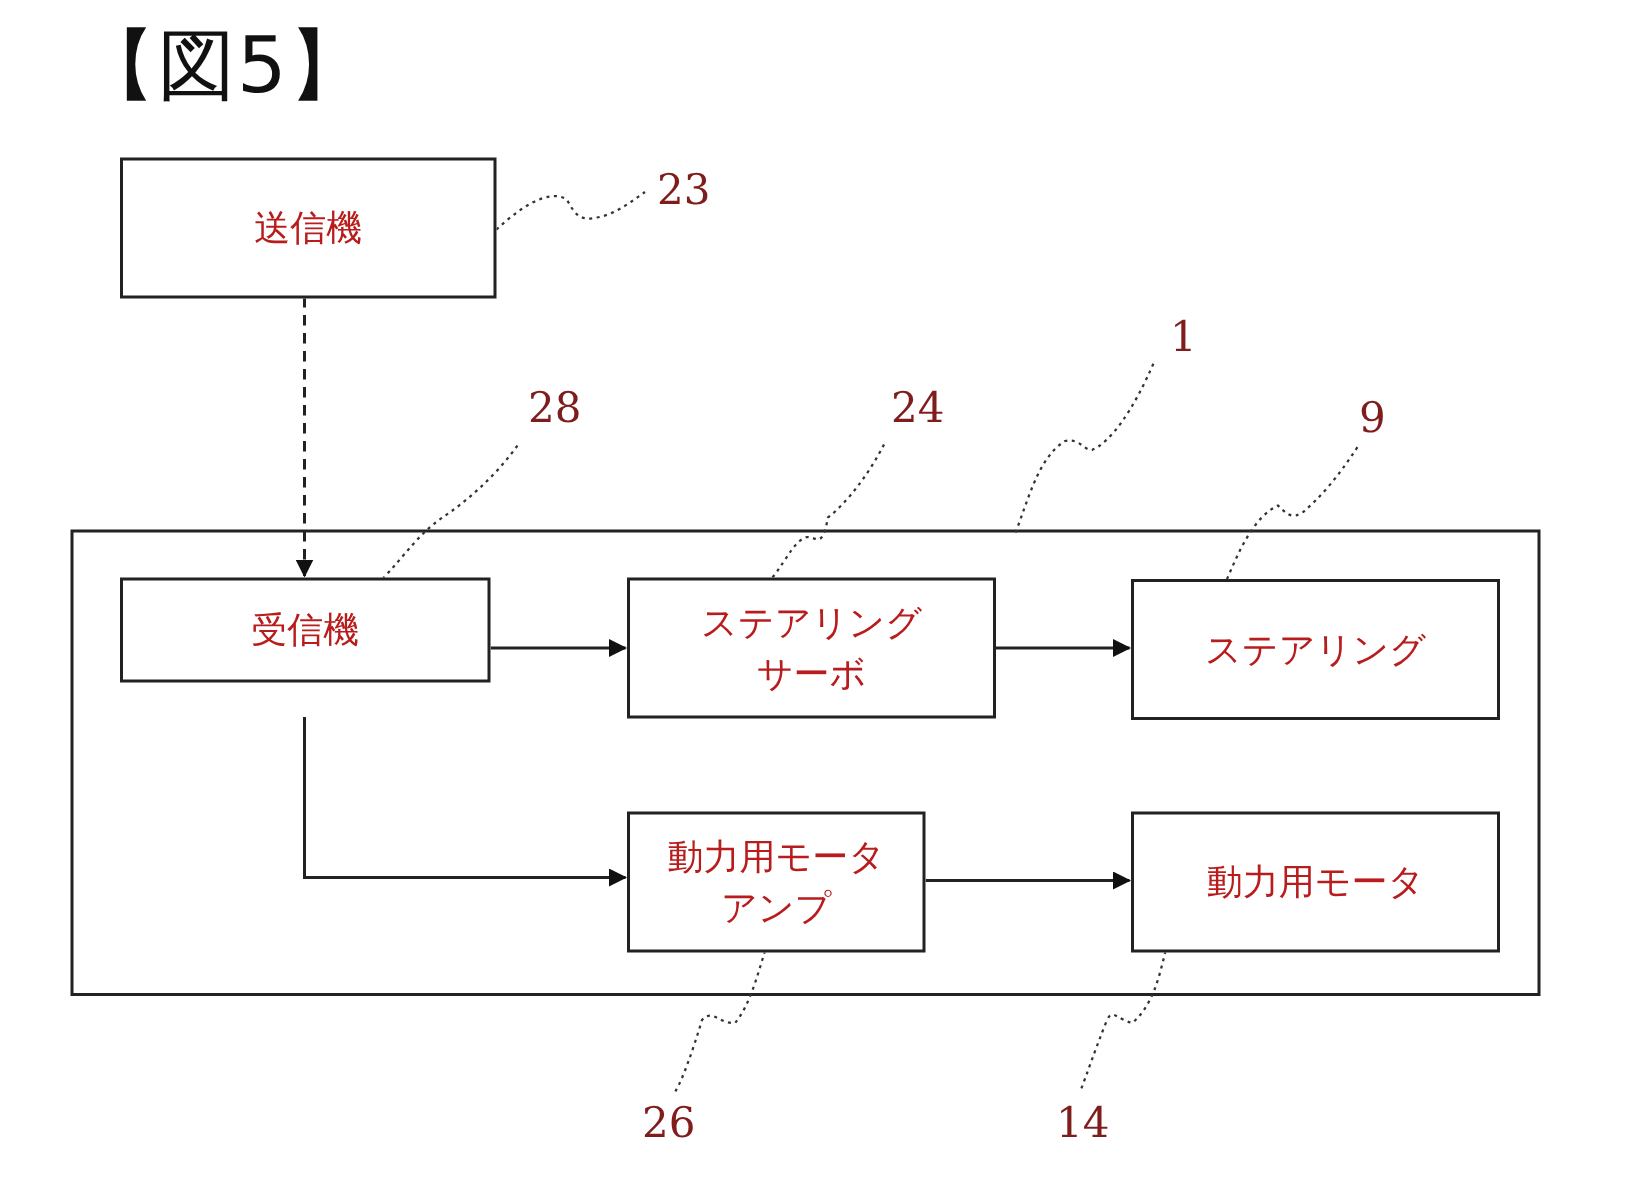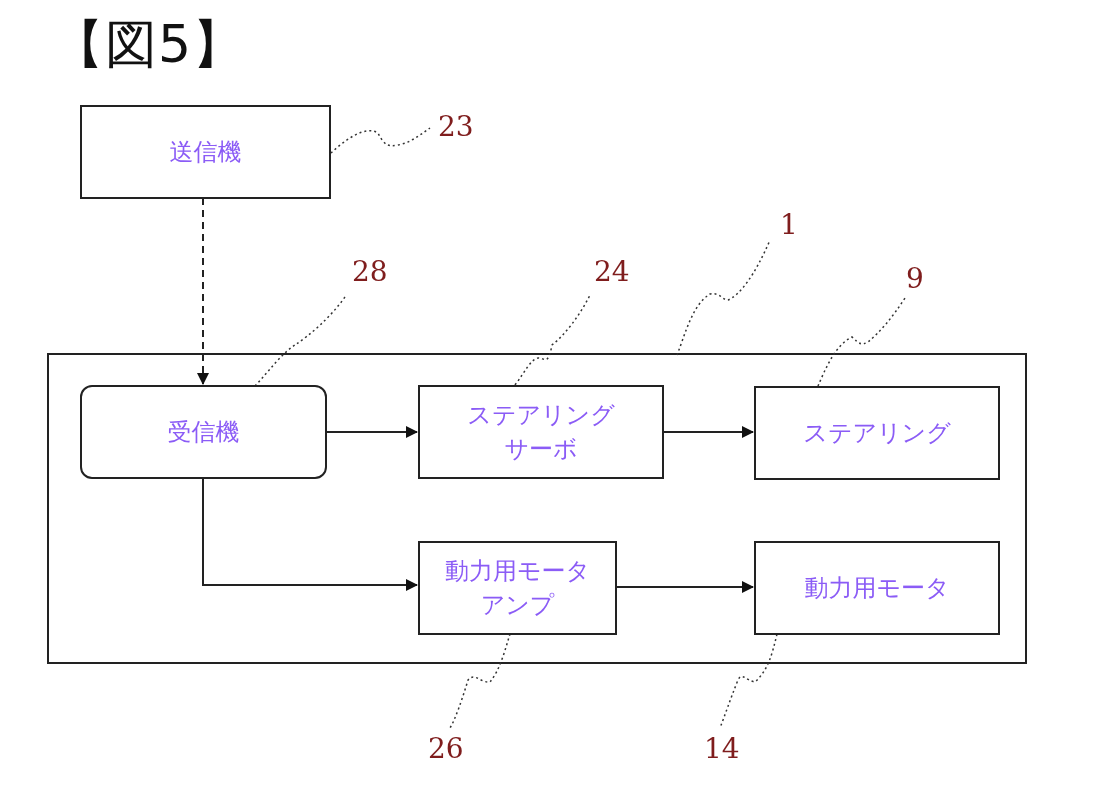--- a/index.html
+++ b/index.html
@@ -4,21 +4,21 @@
   <style>
     html, body { margin: 0; padding: 0; background: #ffffff; }
     body { width: 1095px; height: 793px; position: relative; overflow: hidden;
            font-family: "DejaVu Serif", serif; color: #111; }
     .title { position: absolute; left: 52px; top: 18px; font-size: 52px; line-height: 52px;
              font-family: "DejaVu Sans", sans-serif; letter-spacing: 1px; }
     svg.lines { position: absolute; left: 0; top: 0; }
     .box { position: absolute; box-sizing: border-box; border: 2px solid #222; background: #fff;
            display: flex; flex-direction: column; align-items: center; justify-content: center;
            font-family: "DejaVu Sans", sans-serif; font-size: 24px; line-height: 34px;
-           text-align: center; color: #8b5cf6; }
+           text-align: center; color: #b91c1c; }
     .ref { position: absolute; font-family: "DejaVu Serif", serif; font-size: 28px; color: #7f1d1d; }
   </style>
 </head>
 <body>
 
 <div class="title">【図5】</div>
 
 <svg class="lines" width="1095" height="793" viewBox="0 0 1095 793">
   <defs>
     <marker id="arrow" markerWidth="12" markerHeight="12" refX="11" refY="6" orient="auto" markerUnits="userSpaceOnUse">
@@ -46,21 +46,21 @@
     <path d="M818,386 C825,370 835,345 852,337 C860,345 862,345 868,342 C880,332 892,318 905,298"></path>
     <path d="M510,634 C505,650 500,670 490,682 C480,683 475,672 468,680 C462,700 455,720 450,728"></path>
     <path d="M777,634 C772,655 768,670 755,682 C745,680 742,672 738,680 C730,700 725,715 720,728"></path>
   </g>
 </svg>
 
 <div class="box" style="left:80px; top:105px; width:251px; height:94px;">
   <span>送信機</span>
 </div>
 
-<div class="box" style="left:80px; top:385px; width:247px; height:94px;border-radius:12px;">
+<div class="box" style="left:80px; top:385px; width:247px; height:70px;">
   <span>受信機</span>
 </div>
 
 <div class="box" style="left:418px; top:385px; width:246px; height:94px;">
   <span>ステアリング</span>
   <span>サーボ</span>
 </div>
 
 <div class="box" style="left:754px; top:386px; width:246px; height:94px;">
   <span>ステアリング</span>

